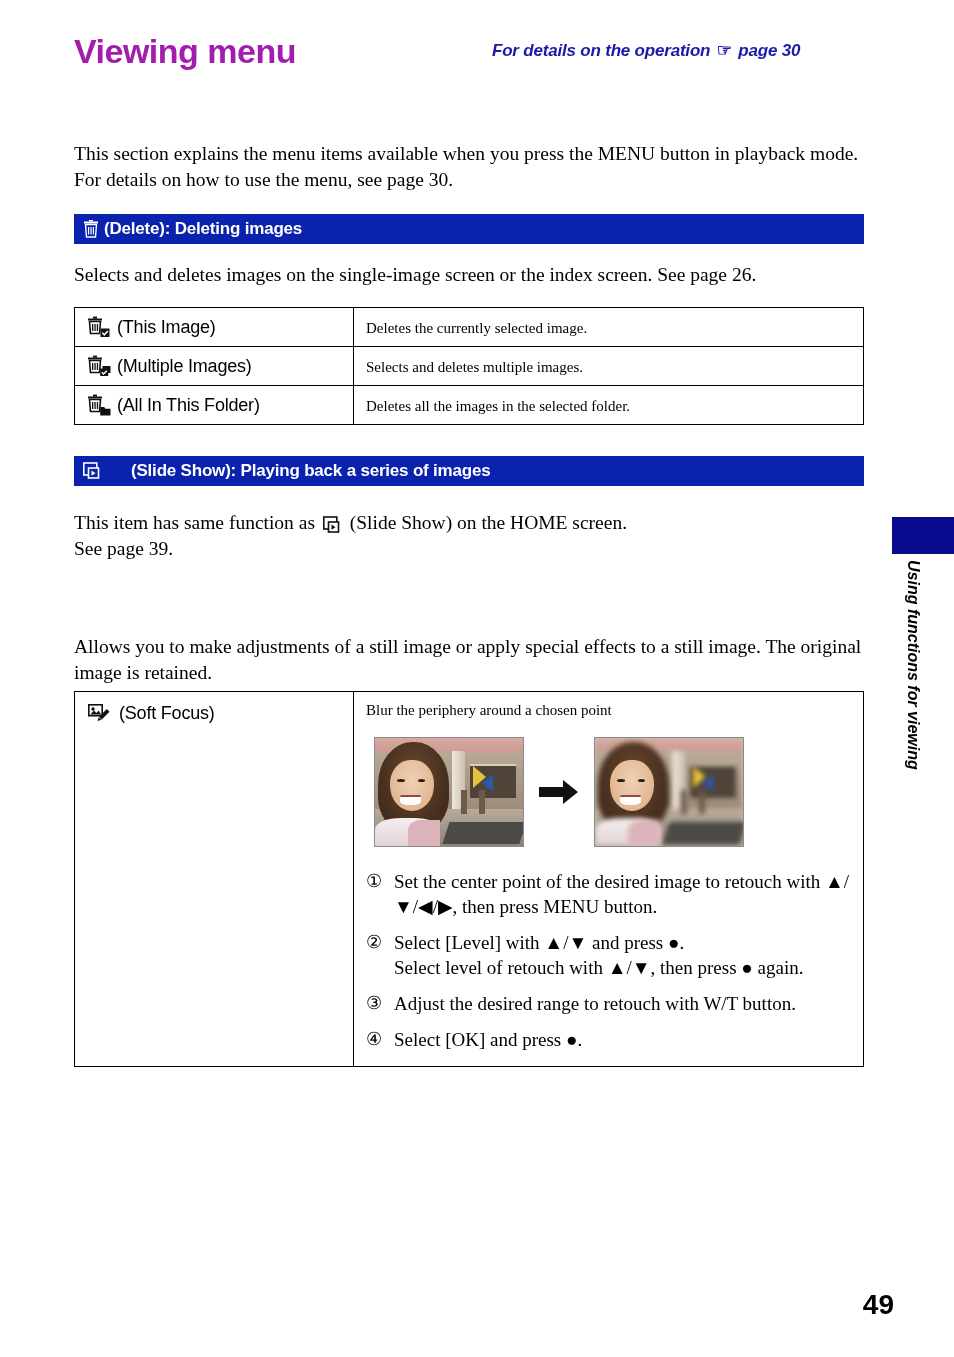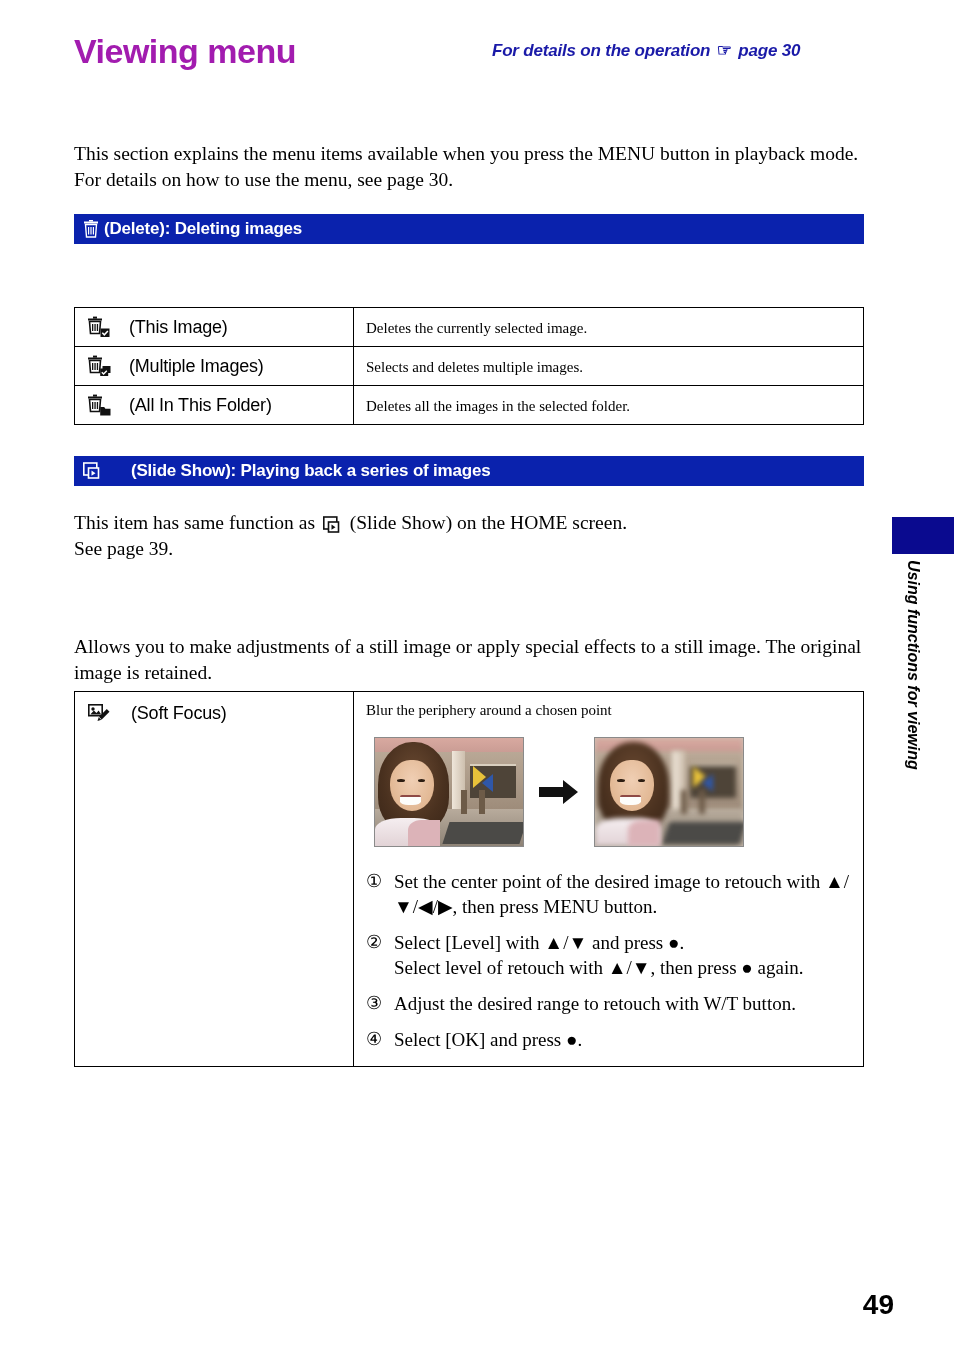--- a/index.html
+++ b/index.html
@@ -102,21 +102,21 @@
     padding: 8px 12px;
   }
   #delete-table { left: 74px; top: 307px; width: 790px; }
   #delete-table td { height: 21px; }
   #delete-table .col-name { width: 254px; }
   .cell-name {
     font-family: "Liberation Sans", sans-serif;
     font-size: 18px;
     display: flex;
     align-items: center;
-    gap: 18px;
+    gap: 6px;
     white-space: nowrap;
     letter-spacing: -0.2px;
   }
   .cell-desc {
     font-family: "Liberation Serif", serif;
     font-size: 15px;
   }
 
   #retouch-table { left: 74px; top: 691px; width: 790px; }
   #retouch-table .col-name { width: 254px; }
@@ -304,20 +304,21 @@
         <rect x="6" y="0" width="4" height="1.5" fill="#fff"></rect>
         <path d="M2.5 4.5 h11 l-1 12.5 h-9 z" fill="none" stroke="#fff" stroke-width="1.4"></path>
         <rect x="5" y="7" width="1.2" height="7.5" fill="#fff"></rect>
         <rect x="7.4" y="7" width="1.2" height="7.5" fill="#fff"></rect>
         <rect x="9.8" y="7" width="1.2" height="7.5" fill="#fff"></rect>
       </svg>
     </span>
     <span class="bar-label">(Delete): Deleting images</span>
   </div>
 
+  <div class="para" id="delete-para">Selects and deletes images on the single-image screen or the index screen. See page 26.</div>
 
   <table class="doc-table" id="delete-table">
     <tbody>
       <tr>
         <td class="col-name">
           <div class="cell-name">
             <span class="icon">
               <svg width="24" height="22" viewBox="0 0 24 22">
                 <rect x="1" y="2.5" width="14" height="2" fill="#111"></rect>
                 <rect x="6" y="0.6" width="4" height="2" fill="#111"></rect>

